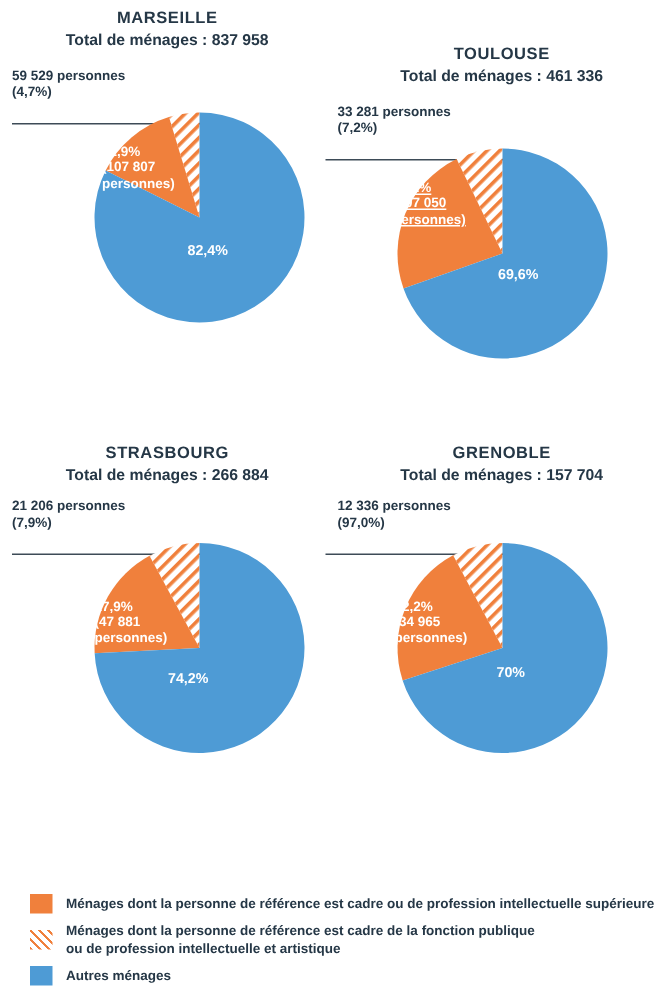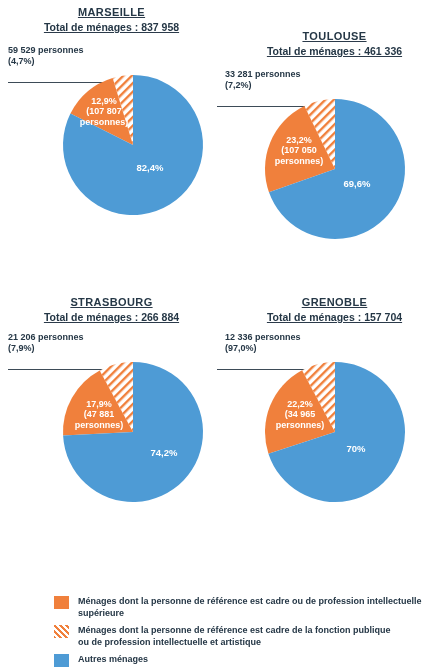--- a/index.html
+++ b/index.html
@@ -15,21 +15,21 @@
     position:absolute;left:0;top:0;width:446px;height:560px;
   }
   .panel{position:absolute;width:223px;height:280px;}
   .p-ms{left:0;top:0;}
   .p-tl{left:223px;top:0;margin-top:24px;}
   .p-sb{left:0;top:290px;}
   .p-gr{left:223px;top:290px;}
 
   .titles{
     position:absolute;left:0;top:6px;width:223px;
-    text-align:center;line-height:1.25;text-decoration:underline;
+    text-align:center;line-height:1.25;
   }
   .city{
     font-size:11px;font-weight:bold;letter-spacing:0.4px;
     color:#253746;
   }
   .total{
     font-size:10.5px;font-weight:bold;color:#253746;
     margin-top:1px;
   }
 
@@ -42,30 +42,30 @@
   .annot .pct{display:block;}
   .leader{
     position:absolute;height:0;border-top:1.3px solid #3d4b57;
   }
 
   .pie-wrap{position:absolute;}
   svg{display:block;overflow:visible;}
 
   .slice-label{
     position:absolute;color:#ffffff;font-size:9px;font-weight:bold;
-    text-align:center;line-height:1.15;pointer-events:none;
+    text-align:left;line-height:1.15;pointer-events:none;
   }
   .slice-label.big{font-size:9.5px;}
 
   
   .legend{
     position:absolute;left:0;top:595px;width:446px;
   }
   .legend-row{
-    display:flex;align-items:flex-start;margin-bottom:5px;padding-left:34px;
+    display:flex;align-items:center;margin-bottom:5px;
   }
   .swatch{
     width:15px;height:13px;flex:0 0 15px;margin-right:9px;margin-left:20px;
     margin-top:1px;
   }
   .sw-orange{background:#F0803C;}
   .sw-blue{background:#4E9BD5;}
   .sw-hatch{
     background:#ffffff;
     background-image:repeating-linear-gradient(45deg,#F0803C 0 1.6px,#ffffff 1.6px 4.2px);
@@ -132,21 +132,21 @@
             <rect width="6" height="6" fill="#ffffff"></rect>
             <rect width="2.4" height="6" fill="#F0803C"></rect>
           </pattern>
         </defs>
         <g>
             <path d="M 70 70 L 70.00 0.00 A 70 70 0 0 0 39.40 7.04 Z" fill="url(#hatchTL)"></path>
             <path d="M 70 70 L 39.40 7.04 A 70 70 0 0 0 3.99 93.30 Z" fill="#F0803C"></path>
             <path d="M 70 70 L 3.99 93.30 A 70 70 0 1 0 70.00 0.00 Z" fill="#4E9BD5"></path>
           </g>
       </svg>
-      <div class="slice-label" style="left:-3px;top:36px;width:74px;">
+      <div class="slice-label" style="left:-3px;top:21px;width:74px;text-decoration:underline;">
         <span>23,2%</span><br>
         <span>(107 050</span><br>
         <span>personnes)</span>
       </div>
       <div class="slice-label big" style="left:67px;top:80px;width:50px;">69,6%</div>
     </div>
   </div>
 
   <div class="panel p-sb">
     <div class="titles">
@@ -171,21 +171,21 @@
             <path d="M 70 70 L 70.00 0.00 A 70 70 0 0 0 36.66 8.45 Z" fill="url(#hatchSB)"></path>
             <path d="M 70 70 L 36.66 8.45 A 70 70 0 0 0 0.09 73.52 Z" fill="#F0803C"></path>
             <path d="M 70 70 L 0.09 73.52 A 70 70 0 1 0 70.00 0.00 Z" fill="#4E9BD5"></path>
           </g>
       </svg>
       <div class="slice-label" style="left:0px;top:37px;width:72px;">
         <span>17,9%</span><br>
         <span>(47 881</span><br>
         <span>personnes)</span>
       </div>
-      <div class="slice-label big" style="left:76px;top:86px;width:50px;">74,2%</div>
+      <div class="slice-label big" style="left:49px;top:86px;width:50px;">74,2%</div>
     </div>
   </div>
 
   <div class="panel p-gr">
     <div class="titles">
       <div class="city">GRENOBLE</div>
       <div class="total">Total de ménages : 157 704</div>
     </div>
     <div class="annot" style="left:2px;top:42px;">
       <span class="num">12 336</span>

